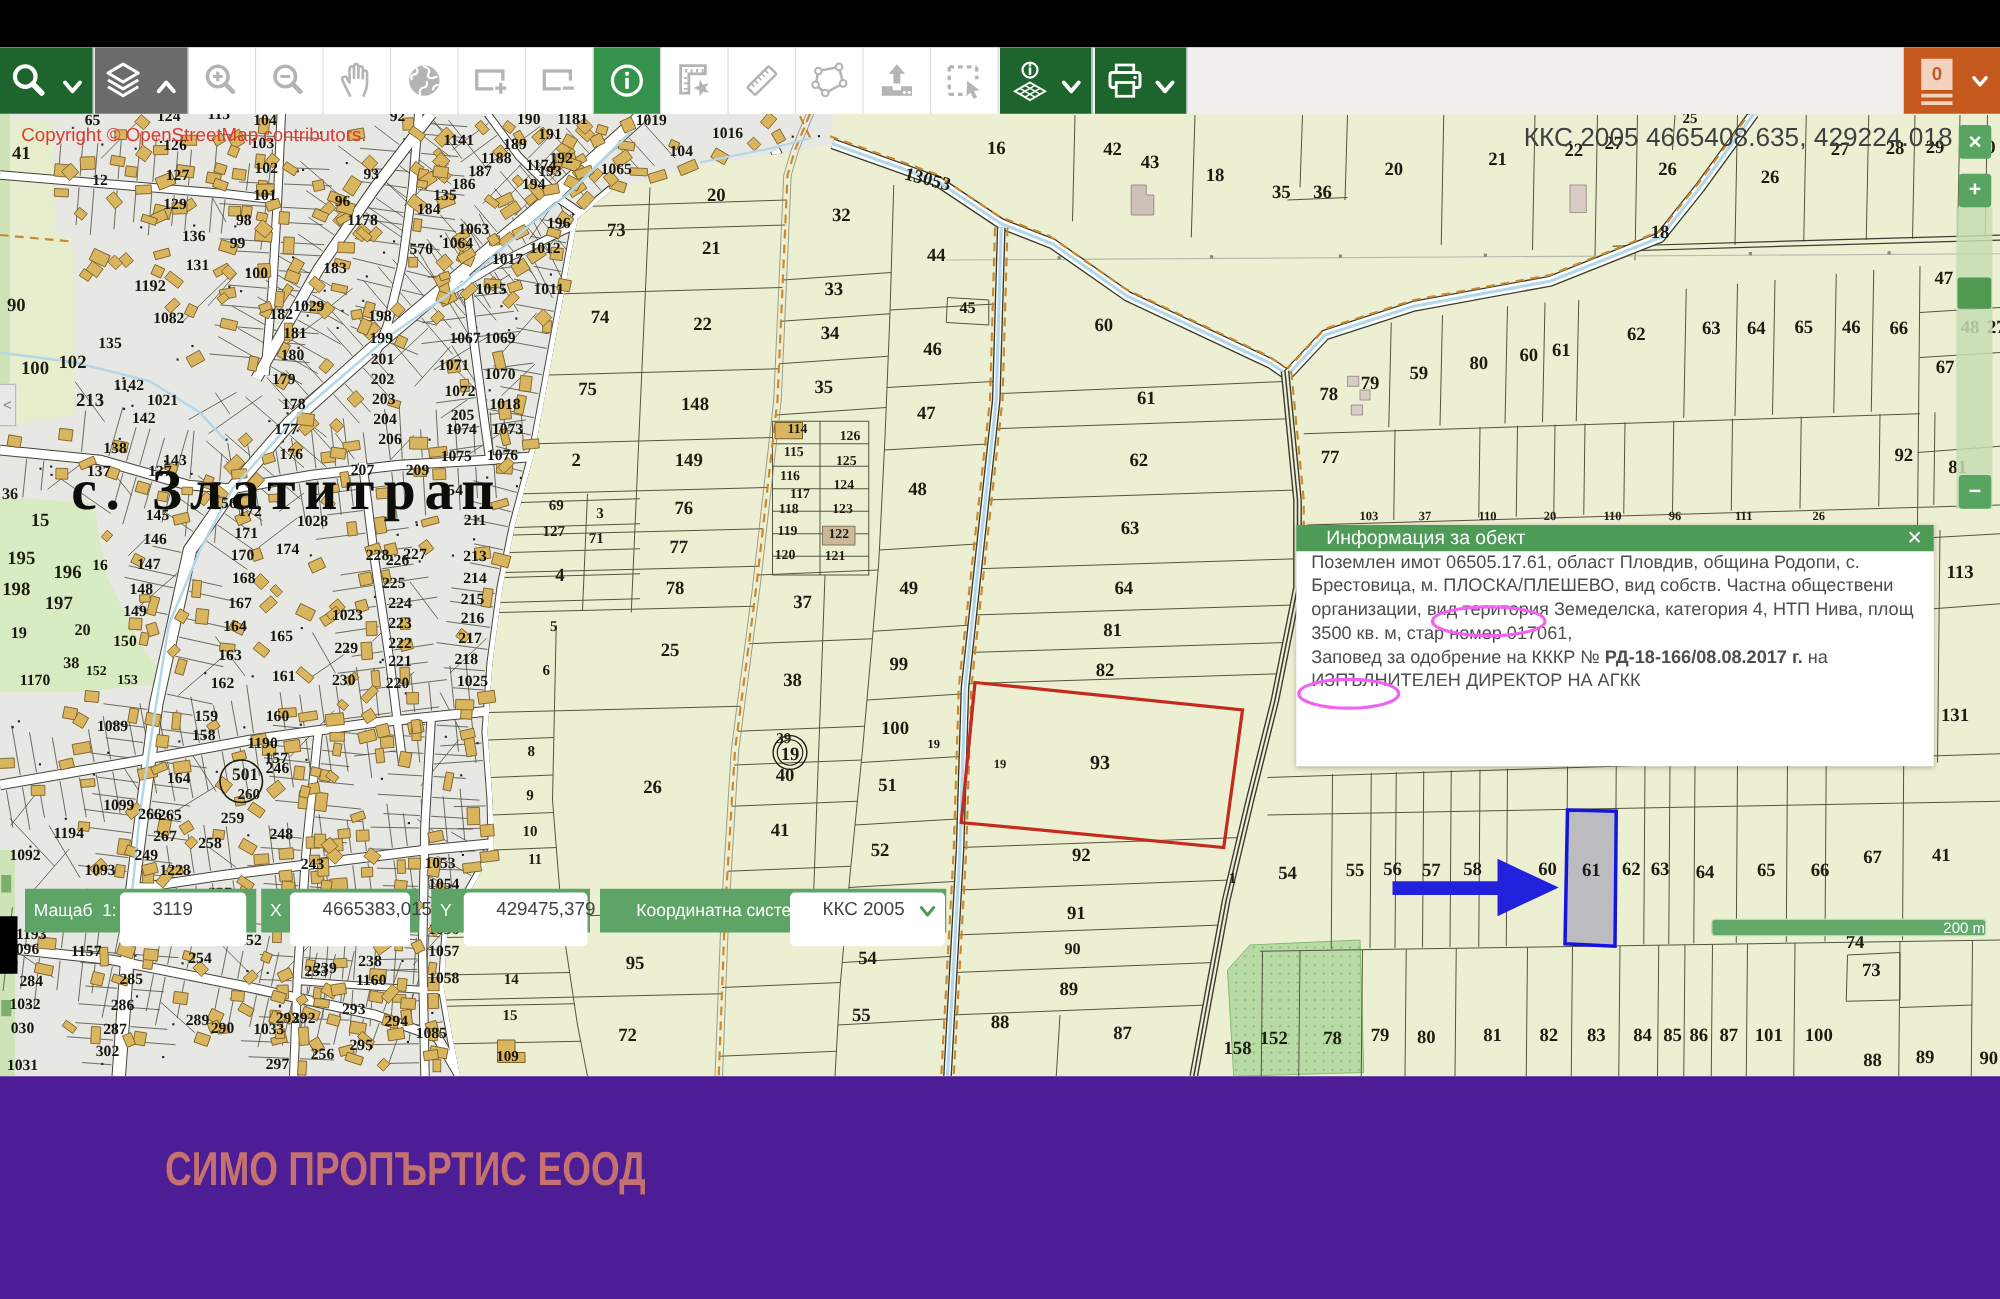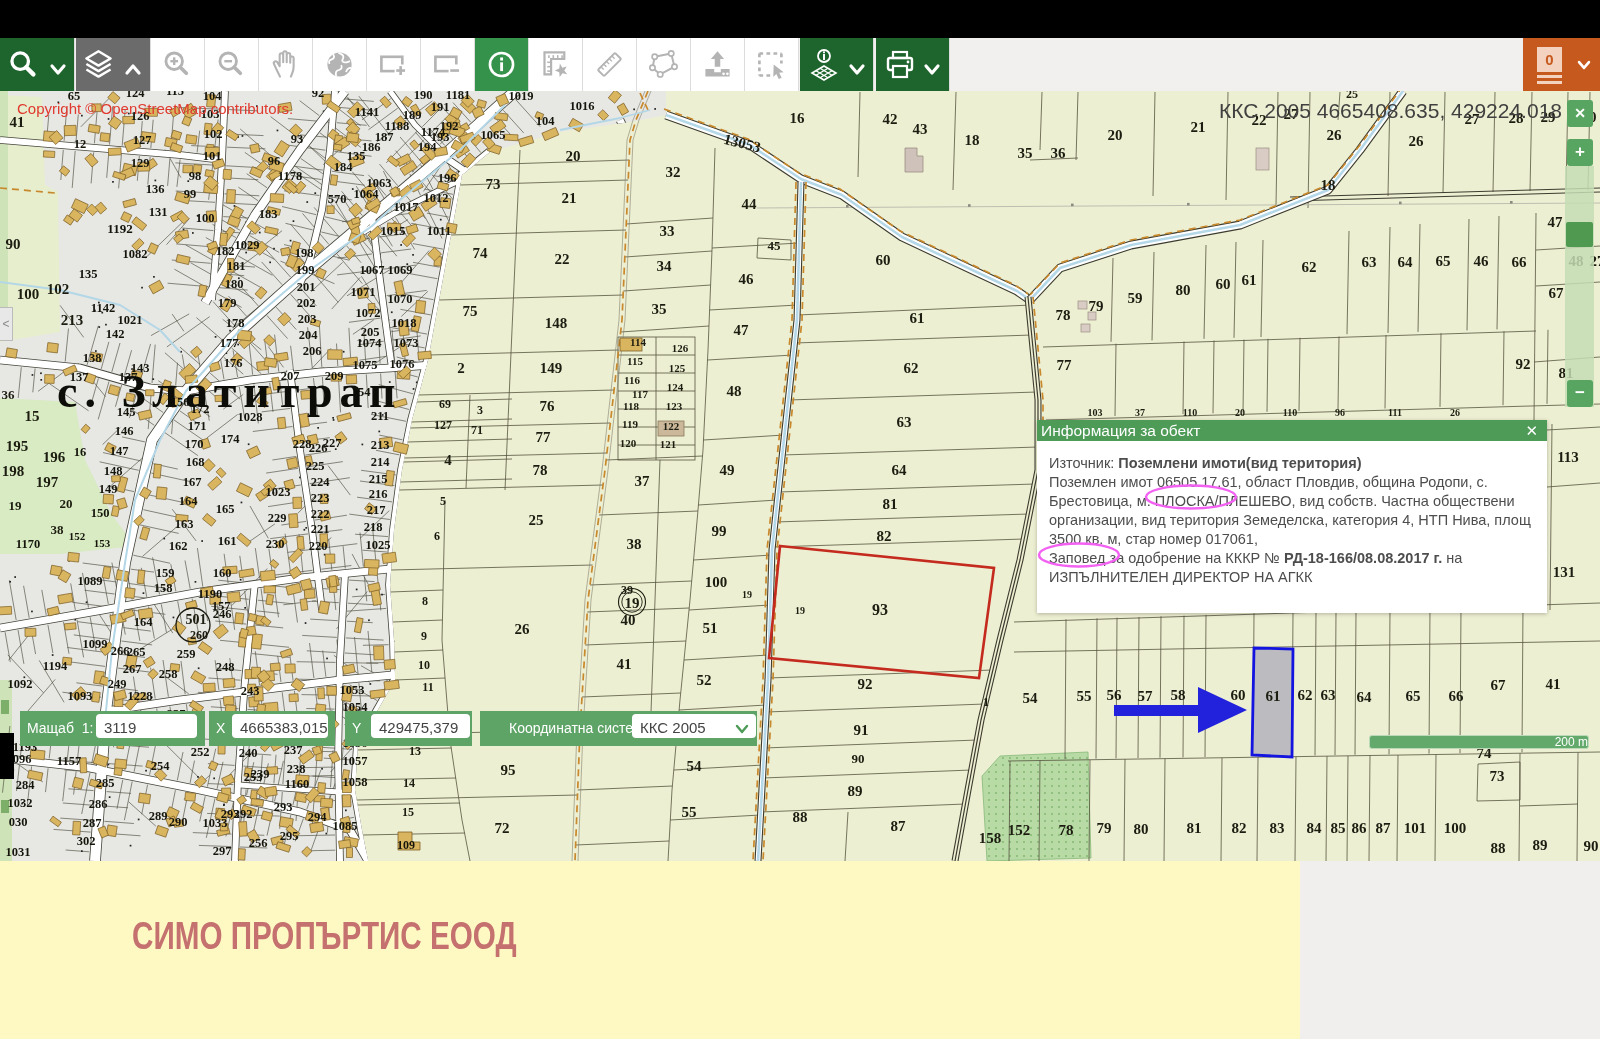--- a/index.html
+++ b/index.html
@@ -1,33 +1,33 @@
 <!DOCTYPE html>
 <html lang="bg"><head><meta charset="utf-8">
 <title>КАИС Портал</title>
 <style>
 *{margin:0;padding:0;box-sizing:border-box}
 html,body{width:1600px;height:1039px;overflow:hidden;background:#f0efed;font-family:"Liberation Sans",sans-serif}
 #topbar{position:absolute;left:0;top:0;width:1600px;height:38px;background:#000}
 #toolbar{position:absolute;left:0;top:38px;width:1600px;height:53px;background:#f1f0ee}
 .tb{position:absolute;top:0;height:53px;background:#fff;border-right:1px solid #dcdcdc;display:flex;align-items:center;justify-content:center}
 #map{position:absolute;left:0;top:91px;width:1600px;height:770px;overflow:hidden}
-#footer{position:absolute;left:0;top:861px;width:1300px;height:178px;background:#fef9c3}
+#footer{position:absolute;left:0;top:861px;width:1600px;height:178px;background:#4c1d95}
 #footer div{position:absolute;left:132px;top:54px;font-size:38px;font-weight:bold;color:#c4716f;transform:scaleX(0.78);transform-origin:0 0;white-space:nowrap}
 #copyr{position:absolute;left:17px;top:100px;font-size:15px;color:#e0392e}
 #coords{position:absolute;right:38px;top:99px;font-size:21px;color:#404040}
 .zbtn{position:absolute;width:26px;height:27px;background:#58a562;border-radius:3px;color:#fff;text-align:center;font-weight:bold;font-size:17px;line-height:26px}
 #ztrack{position:absolute;left:1565px;top:166px;width:29px;height:241px;background:#c4dcb4;opacity:0.85}
 #zhandle{position:absolute;left:1566px;top:222px;width:27px;height:25px;background:#4f9950;border-radius:2px}
 #scalebar{position:absolute;left:1369px;top:735px;width:220px;height:14px;background:#63a96b;border:1px solid #bcd9b9;border-radius:3px;color:#fff;font-size:12px;text-align:right;line-height:13px}
 .gseg{position:absolute;top:711px;height:35px;background:#5fa467}
-.ginp{position:absolute;top:714px;height:24px;background:#fff;border-radius:4px;color:#444;font-size:15px;line-height:28px;padding-left:8px}
+.ginp{position:absolute;top:714px;height:43px;background:#fff;border-radius:4px;color:#444;font-size:15px;line-height:28px;padding-left:26px}
 .glab{position:absolute;top:720px;color:#fff;font-size:14px}
 #popup{position:absolute;left:1037px;top:420px;width:510px;height:193px;background:#fff;box-shadow:0 1px 4px rgba(0,0,0,0.25)}
-#pophead{position:absolute;left:0;top:0;width:510px;height:21px;background:#4e9b58;color:#fff;font-size:15.5px;line-height:21px;padding-left:4px}
+#pophead{position:absolute;left:0;top:0;width:510px;height:21px;background:#4e9b58;color:#fff;font-size:15.5px;line-height:21px;padding-left:24px}
 #popx{position:absolute;right:9px;top:0;font-size:15px;color:#fff;line-height:21px}
 #popbody{position:absolute;left:12px;top:21px;width:495px;color:#4d4d4d;font-size:14.5px;line-height:19px;white-space:nowrap}
 #sidetab{position:absolute;left:0;top:307px;width:13px;height:34px;background:#e8e8e8;border:1px solid #bbb;border-left:none;color:#888;font-size:12px;text-align:center;line-height:32px}
 #blackbox{position:absolute;left:0;top:733px;width:14px;height:46px;background:#000}
 svg text{user-select:none}
 </style></head>
 <body>
 <div id="map">
 <svg width="1600" height="770" viewBox="0 91 1600 770">
 <rect x="0" y="91" width="1600" height="770" fill="#edefd2"></rect>
@@ -1929,21 +1929,20 @@
 <div class="ginp" style="left:232px;width:96px">4665383,015</div>
 <div class="glab" style="left:352px">Y</div>
 <div class="ginp" style="left:371px;width:99px">429475,379</div>
 <div class="glab" style="left:509px">Координатна система</div>
 <div class="ginp" style="left:632px;width:124px">ККС 2005<svg width="14" height="10" viewBox="0 0 14 10" style="position:absolute;right:7px;top:10px">
       <path d="M 2,2 L 7,8 L 12,2" fill="none" stroke="#4e9b58" stroke-width="2.4" stroke-linecap="round" stroke-linejoin="round"></path>
     </svg></div>
 <div id="popup">
   <div id="pophead">Информация за обект<span id="popx">✕</span></div>
   <div id="popbody">
-    <div style="margin-top:13px">Източник: <b>Поземлени имоти(вид територия)</b></div>
     <div style="">Поземлен имот 06505.17.61, област Пловдив, община Родопи, с.<br>Брестовица, м. ПЛОСКА/ПЛЕШЕВО, вид собств. Частна обществени<br>организации, вид територия Земеделска, категория 4, НТП Нива, площ<br>3500 кв. м, стар номер 017061,<br>Заповед за одобрение на КККР № <b>РД-18-166/08.08.2017 г.</b> на<br>ИЗПЪЛНИТЕЛЕН ДИРЕКТОР НА АГКК</div>
   </div>
   <svg width="510" height="193" style="position:absolute;left:0;top:0;pointer-events:none">
     <ellipse cx="154" cy="77" rx="45" ry="11.5" fill="none" stroke="#f261f2" stroke-width="2.5"></ellipse>
     <ellipse cx="42" cy="135" rx="40" ry="11.5" fill="none" stroke="#f261f2" stroke-width="2.5"></ellipse>
   </svg>
 </div>
 <div id="topbar"></div>
 <div id="toolbar">
     <div class="tb" style="left:0px;width:75px;background:#1e642d">

